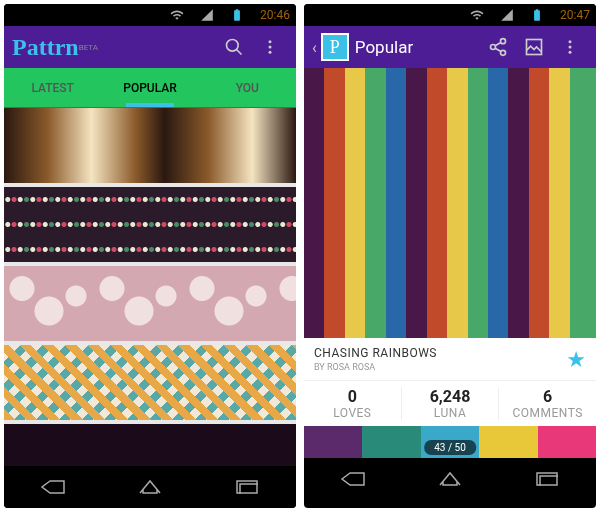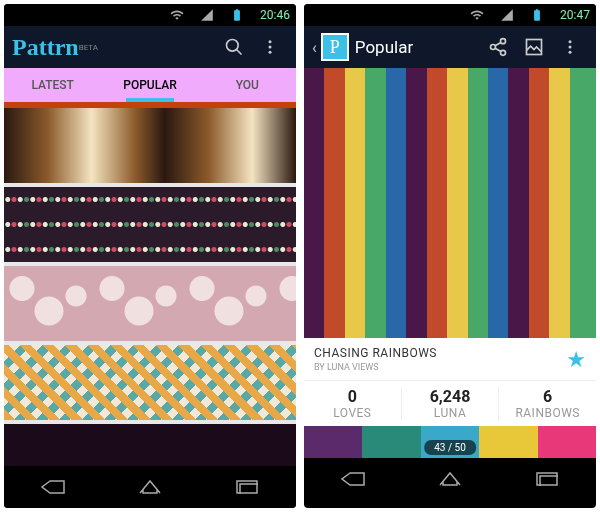--- a/index.html
+++ b/index.html
@@ -1,25 +1,25 @@
 <!DOCTYPE html>
 <html><head>
 <meta charset="utf-8">
 <style>
 *{margin:0;padding:0;box-sizing:border-box;font-family:Roboto,Arial,sans-serif}
 body{background:#fff;width:600px;height:512px;display:flex;gap:8px;padding:4px}
 .phone{flex:1;background:#000;border-radius:4px;display:flex;flex-direction:column;overflow:hidden}
-.statusbar{height:22px;background:#000;display:flex;justify-content:flex-end;align-items:center;padding:0 6px;gap:16px;color:#86efac;font-size:12px}
+.statusbar{height:22px;background:#000;display:flex;justify-content:flex-end;align-items:center;padding:0 6px;gap:16px;color:#a16207;font-size:12px}
 .statusbar svg{width:14px;height:14px}
-.actionbar{height:42px;background:#0f172a;display:flex;align-items:center;padding:0 8px;color:#fff}
+.actionbar{height:42px;background:#4c1d95;display:flex;align-items:center;padding:0 8px;color:#fff}
 .logo{font-family:'Brush Script MT',cursive;font-size:24px;color:#3bc0e8;font-weight:bold}
 .beta{font-size:8px;color:#888;margin-left:0;vertical-align:top}
 .actionbar-spacer{flex:1}
 .actionbar-icon{width:36px;height:36px;display:flex;align-items:center;justify-content:center;color:#ccc}
-.tabs{height:40px;background:#f0abfc;display:flex;border-bottom:6px solid #c2410c}
+.tabs{height:40px;background:#22c55e;display:flex;border-bottom:1px solid #c2410c}
 .tab{flex:1;display:flex;align-items:center;justify-content:center;font-size:12px;color:#555;font-weight:500;position:relative}
 .tab.active{color:#000}
 .tab.active::after{content:'';position:absolute;bottom:0;left:25%;right:25%;height:4px;background:#3bc0e8}
 .content{flex:1;background:#e8e8e8;overflow:hidden}
 .pattern-row{height:75px;margin-bottom:4px}
 .p1{background:linear-gradient(90deg,#2a1810 0%,#8b5a2b 15%,#f4e4c1 30%,#8b5a2b 45%,#2a1810 55%,#8b5a2b 70%,#f4e4c1 85%,#2a1810 100%)}
 .p2{background:radial-gradient(circle at 15% 50%,#e8e8d0 2px,transparent 3px),radial-gradient(circle at 40% 50%,#d04a6a 2px,transparent 3px),radial-gradient(circle at 65% 50%,#e8e8d0 2px,transparent 3px),radial-gradient(circle at 90% 50%,#4a8a6a 2px,transparent 3px),#2a1a2a;background-size:25px 25px}
 .p3{background:#d4a8b0;background-image:radial-gradient(circle at 20% 30%,#f0e0e0 12px,transparent 13px),radial-gradient(circle at 50% 60%,#f0e0e0 14px,transparent 15px),radial-gradient(circle at 80% 40%,#f0e0e0 10px,transparent 11px);background-size:90px 75px}
 .p4{background:#f0e8d8;background-image:repeating-linear-gradient(45deg,#e8a848 0 8px,transparent 8px 16px),repeating-linear-gradient(-45deg,#58a8a8 0 8px,transparent 8px 16px)}
 .p5{background:#1a0a1a;background-image:radial-gradient(ellipse at 30% 100%,#8a2a8a 30px,transparent 31px),radial-gradient(ellipse at 70% 100%,#8a2a8a 30px,transparent 31px)}
@@ -148,36 +148,36 @@
           <circle cx="12" cy="5" r="2"></circle>
           <circle cx="12" cy="12" r="2"></circle>
           <circle cx="12" cy="19" r="2"></circle>
         </svg>
     </div>
   </div>
   <div class="detail-image"></div>
   <div class="meta">
     <div class="meta-text">
       <div class="meta-title">CHASING RAINBOWS</div>
-      <div class="meta-author">BY LUNA VIEWS</div>
+      <div class="meta-author">BY ROSA ROSA</div>
     </div>
     <span class="star">★</span>
   </div>
   <div class="stats">
     <div class="stat">
       <div class="stat-num">0</div>
       <div class="stat-label">LOVES</div>
     </div>
     <div class="stat">
       <div class="stat-num">6,248</div>
       <div class="stat-label">LUNA</div>
     </div>
     <div class="stat">
       <div class="stat-num">6</div>
-      <div class="stat-label">RAINBOWS</div>
+      <div class="stat-label">COMMENTS</div>
     </div>
   </div>
   <div class="palette">
     <div class="sw" style="background:#5a2a6a"></div>
     <div class="sw" style="background:#2a8a7a"></div>
     <div class="sw" style="background:#3aa8c8"></div>
     <div class="sw" style="background:#e8c838"></div>
     <div class="sw" style="background:#e8387a"></div>
     <div class="counter">43 / 50</div>
   </div>

